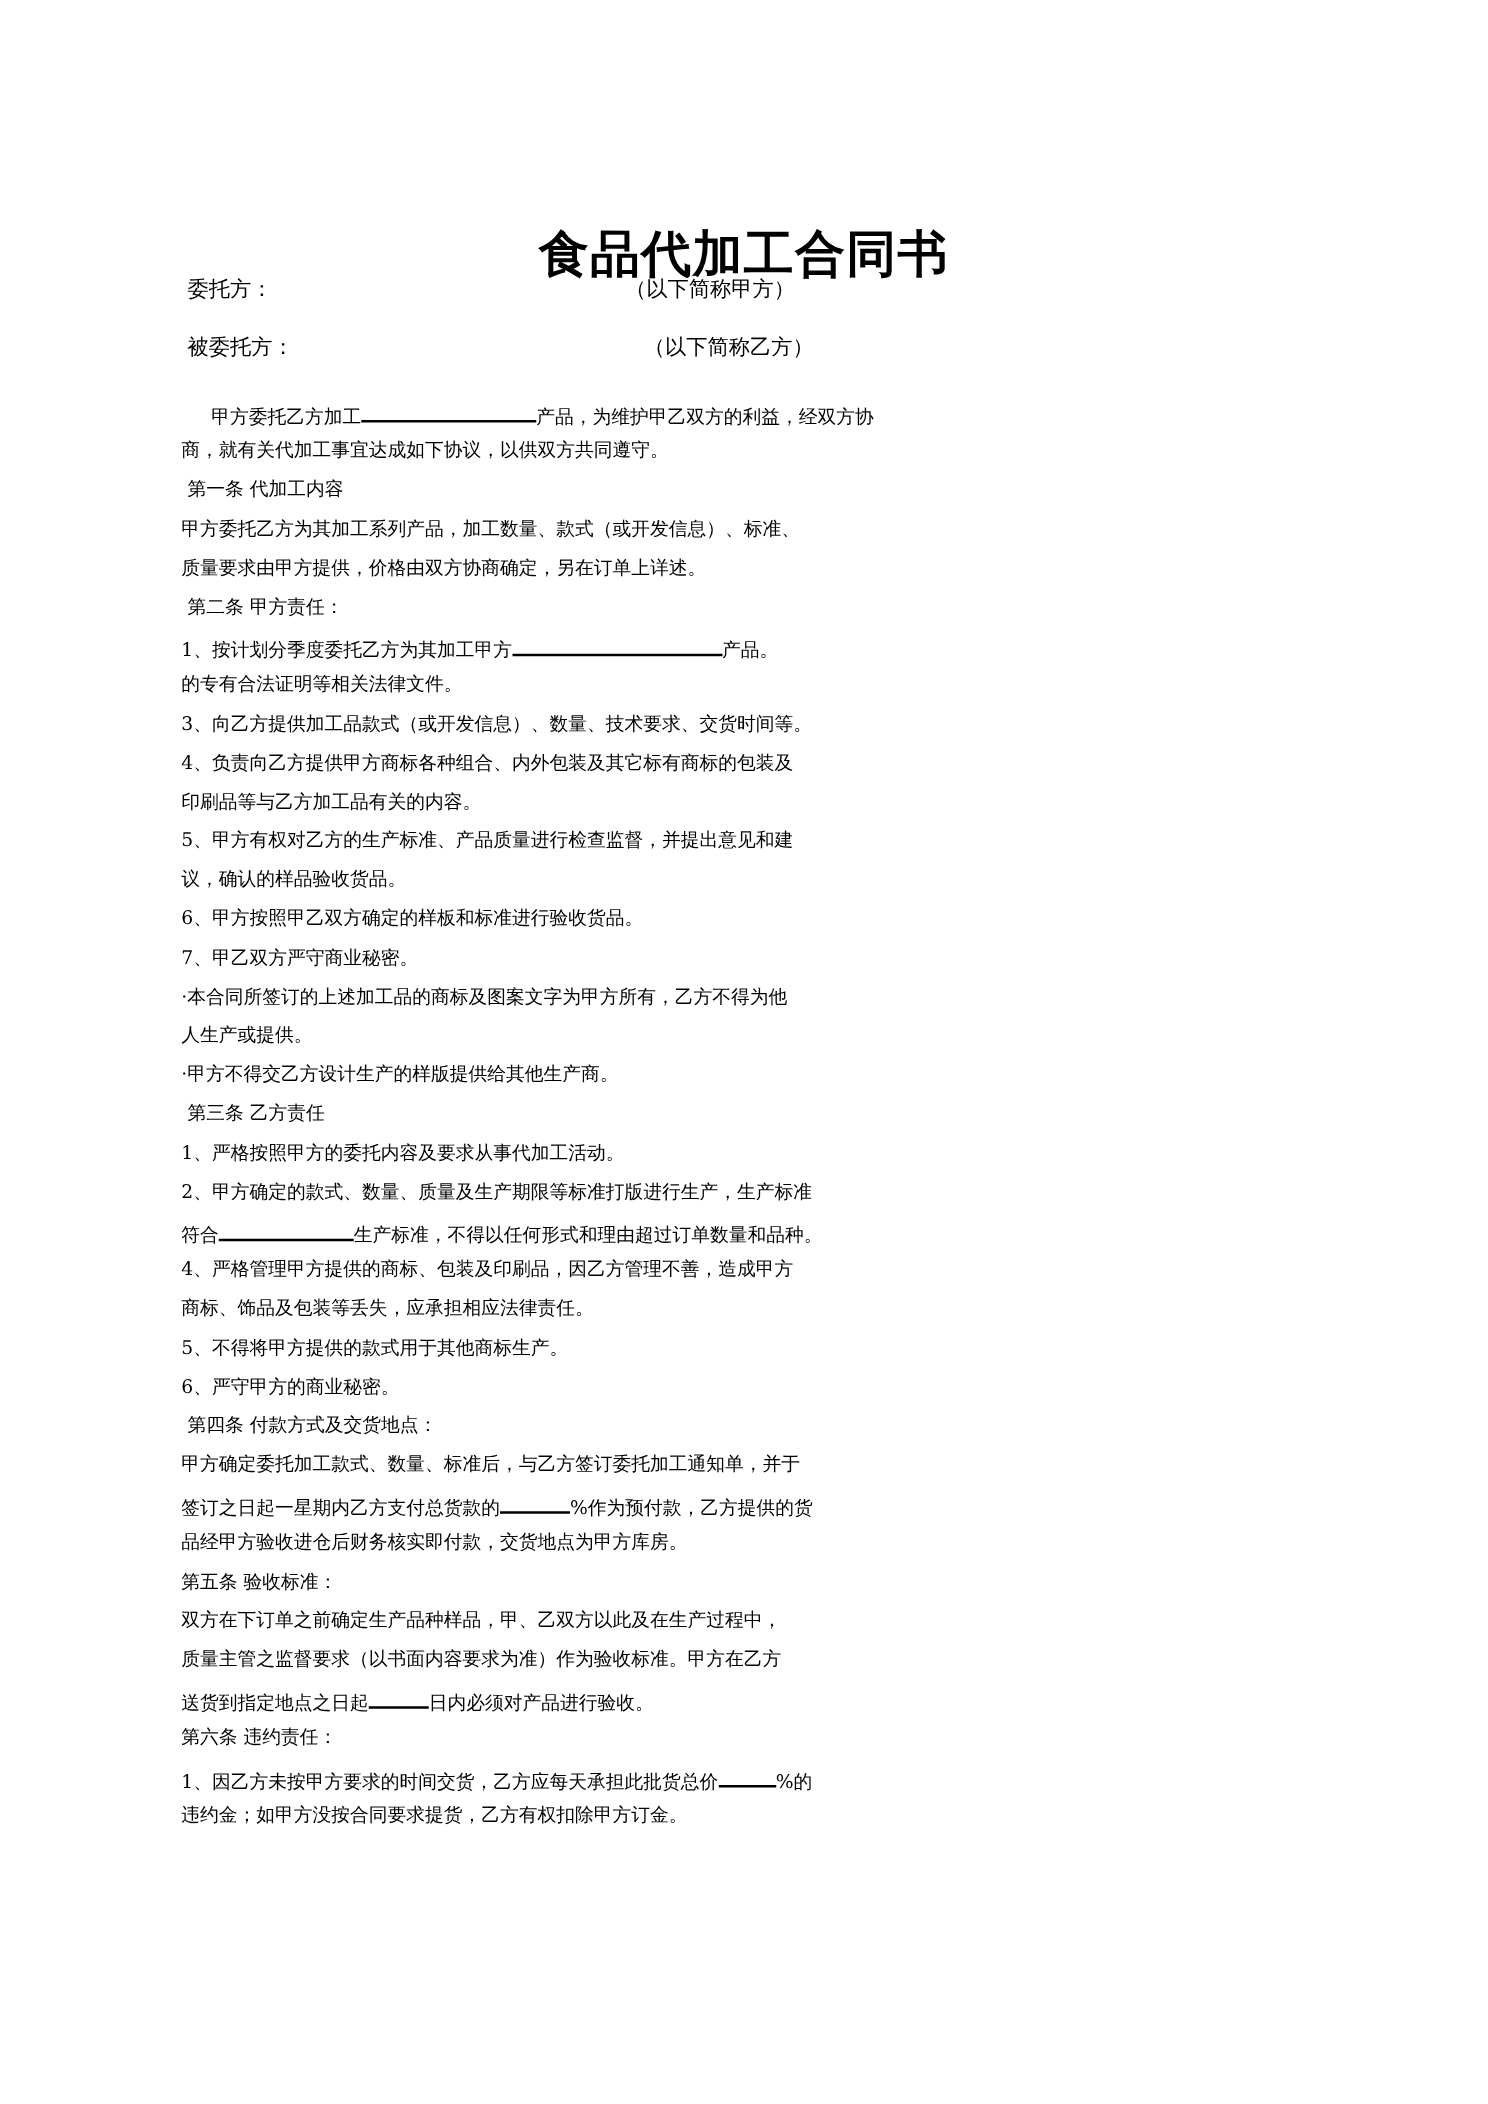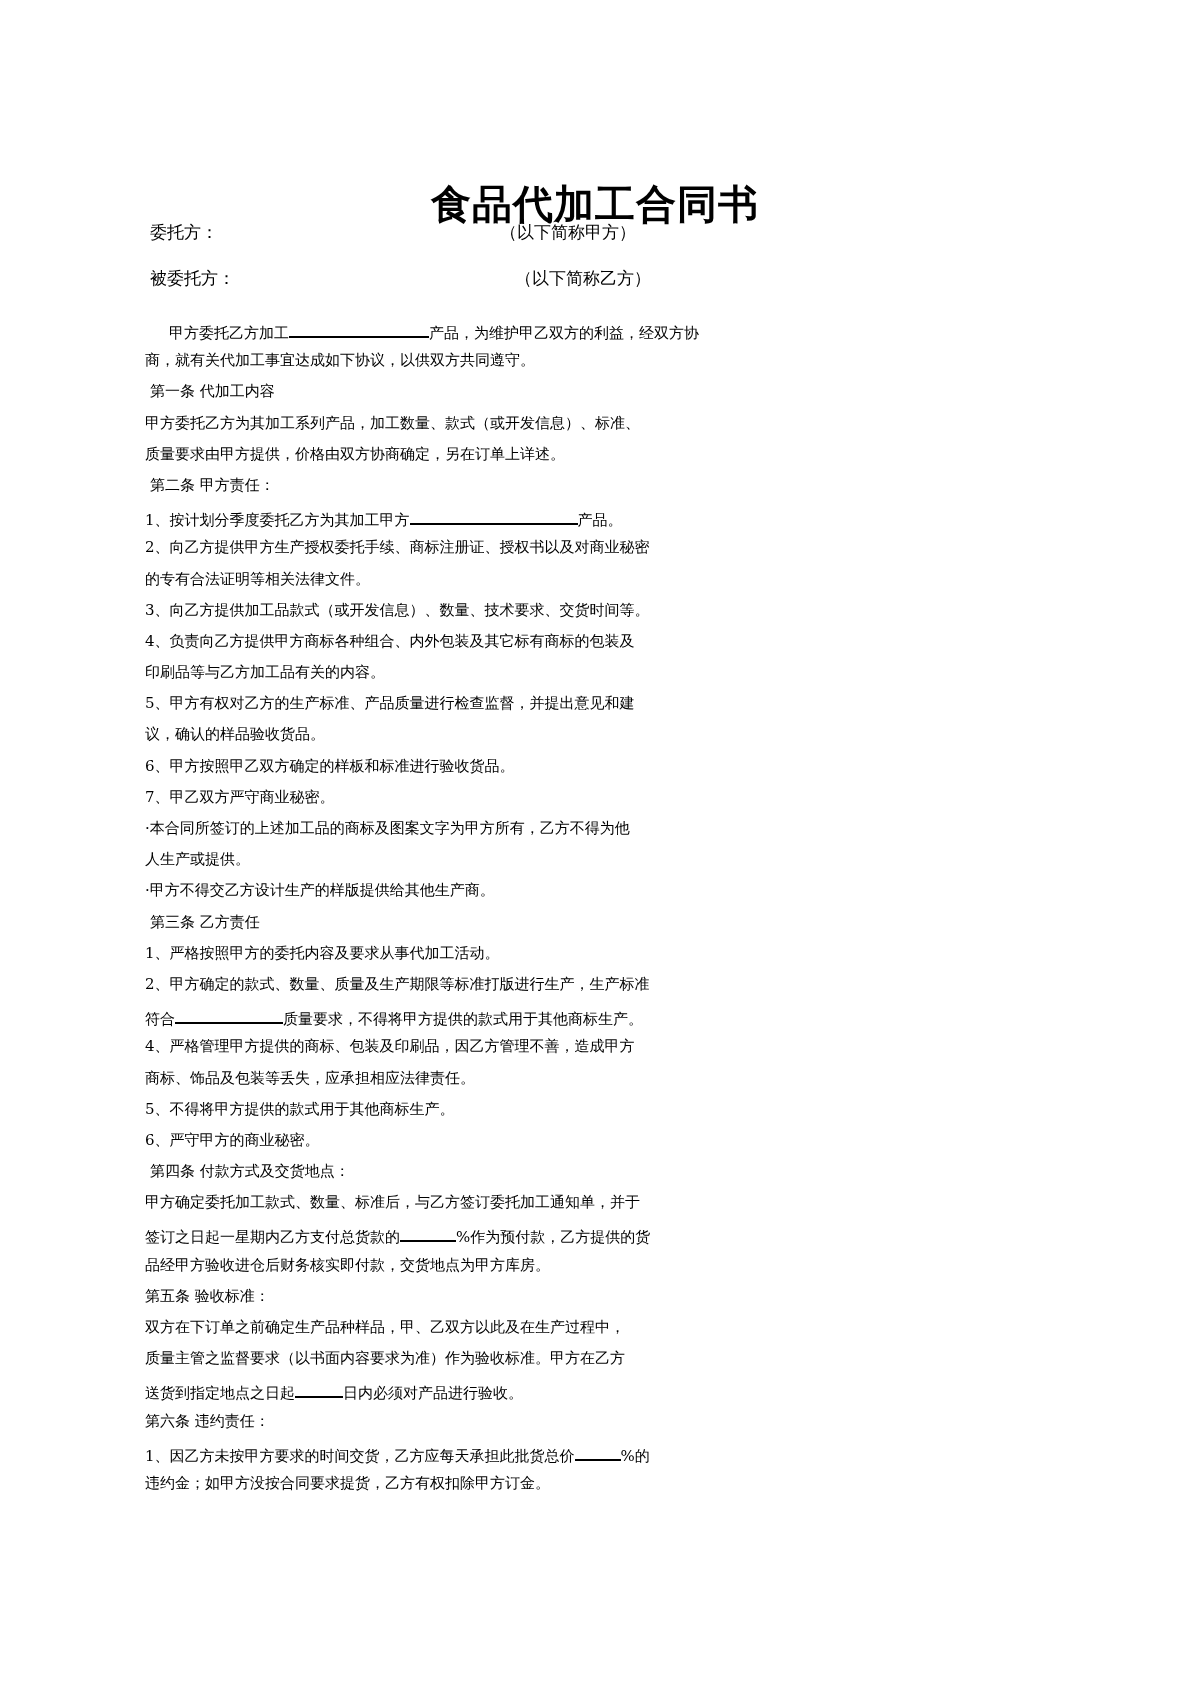--- a/index.html
+++ b/index.html
@@ -44,36 +44,35 @@
   </div>
 
   <div class="body" id="doc-body">
       <div class="line indent2"><span>甲方委托乙方加工</span><span class="blank" style="width: 140px;"></span><span>产品，为维护甲乙双方的利益，经双方协</span></div>
       <div class="line"><span>商，就有关代加工事宜达成如下协议，以供双方共同遵守。</span></div>
       <div class="line indent1"><span>第一条 代加工内容</span></div>
       <div class="line"><span>甲方委托乙方为其加工系列产品，加工数量、款式（或开发信息）、标准、</span></div>
       <div class="line"><span>质量要求由甲方提供，价格由双方协商确定，另在订单上详述。</span></div>
       <div class="line indent1"><span>第二条 甲方责任：</span></div>
       <div class="line"><span>1、按计划分季度委托乙方为其加工甲方</span><span class="blank" style="width: 168px;"></span><span>产品。</span></div>
-      <div class="line"><span>2、向乙方提供甲方生产授权委托手续、商标注册证、授权书以及对商业秘密</span></div>
       <div class="line"><span>的专有合法证明等相关法律文件。</span></div>
       <div class="line"><span>3、向乙方提供加工品款式（或开发信息）、数量、技术要求、交货时间等。</span></div>
       <div class="line"><span>4、负责向乙方提供甲方商标各种组合、内外包装及其它标有商标的包装及</span></div>
       <div class="line"><span>印刷品等与乙方加工品有关的内容。</span></div>
       <div class="line"><span>5、甲方有权对乙方的生产标准、产品质量进行检查监督，并提出意见和建</span></div>
       <div class="line"><span>议，确认的样品验收货品。</span></div>
       <div class="line"><span>6、甲方按照甲乙双方确定的样板和标准进行验收货品。</span></div>
       <div class="line"><span>7、甲乙双方严守商业秘密。</span></div>
       <div class="line"><span>·本合同所签订的上述加工品的商标及图案文字为甲方所有，乙方不得为他</span></div>
       <div class="line"><span>人生产或提供。</span></div>
       <div class="line"><span>·甲方不得交乙方设计生产的样版提供给其他生产商。</span></div>
       <div class="line indent1"><span>第三条 乙方责任</span></div>
       <div class="line"><span>1、严格按照甲方的委托内容及要求从事代加工活动。</span></div>
       <div class="line"><span>2、甲方确定的款式、数量、质量及生产期限等标准打版进行生产，生产标准</span></div>
-      <div class="line"><span>符合</span><span class="blank" style="width: 108px;"></span><span>质量要求，不得将甲方提供的款式用于其他商标生产。</span></div>
+      <div class="line"><span>符合</span><span class="blank" style="width: 108px;"></span><span>生产标准，不得以任何形式和理由超过订单数量和品种。</span></div>
       <div class="line"><span>4、严格管理甲方提供的商标、包装及印刷品，因乙方管理不善，造成甲方</span></div>
       <div class="line"><span>商标、饰品及包装等丢失，应承担相应法律责任。</span></div>
       <div class="line"><span>5、不得将甲方提供的款式用于其他商标生产。</span></div>
       <div class="line"><span>6、严守甲方的商业秘密。</span></div>
       <div class="line indent1"><span>第四条 付款方式及交货地点：</span></div>
       <div class="line"><span>甲方确定委托加工款式、数量、标准后，与乙方签订委托加工通知单，并于</span></div>
       <div class="line"><span>签订之日起一星期内乙方支付总货款的</span><span class="blank" style="width: 56px;"></span><span>%作为预付款，乙方提供的货</span></div>
       <div class="line"><span>品经甲方验收进仓后财务核实即付款，交货地点为甲方库房。</span></div>
       <div class="line"><span>第五条 验收标准：</span></div>
       <div class="line"><span>双方在下订单之前确定生产品种样品，甲、乙双方以此及在生产过程中，</span></div>

